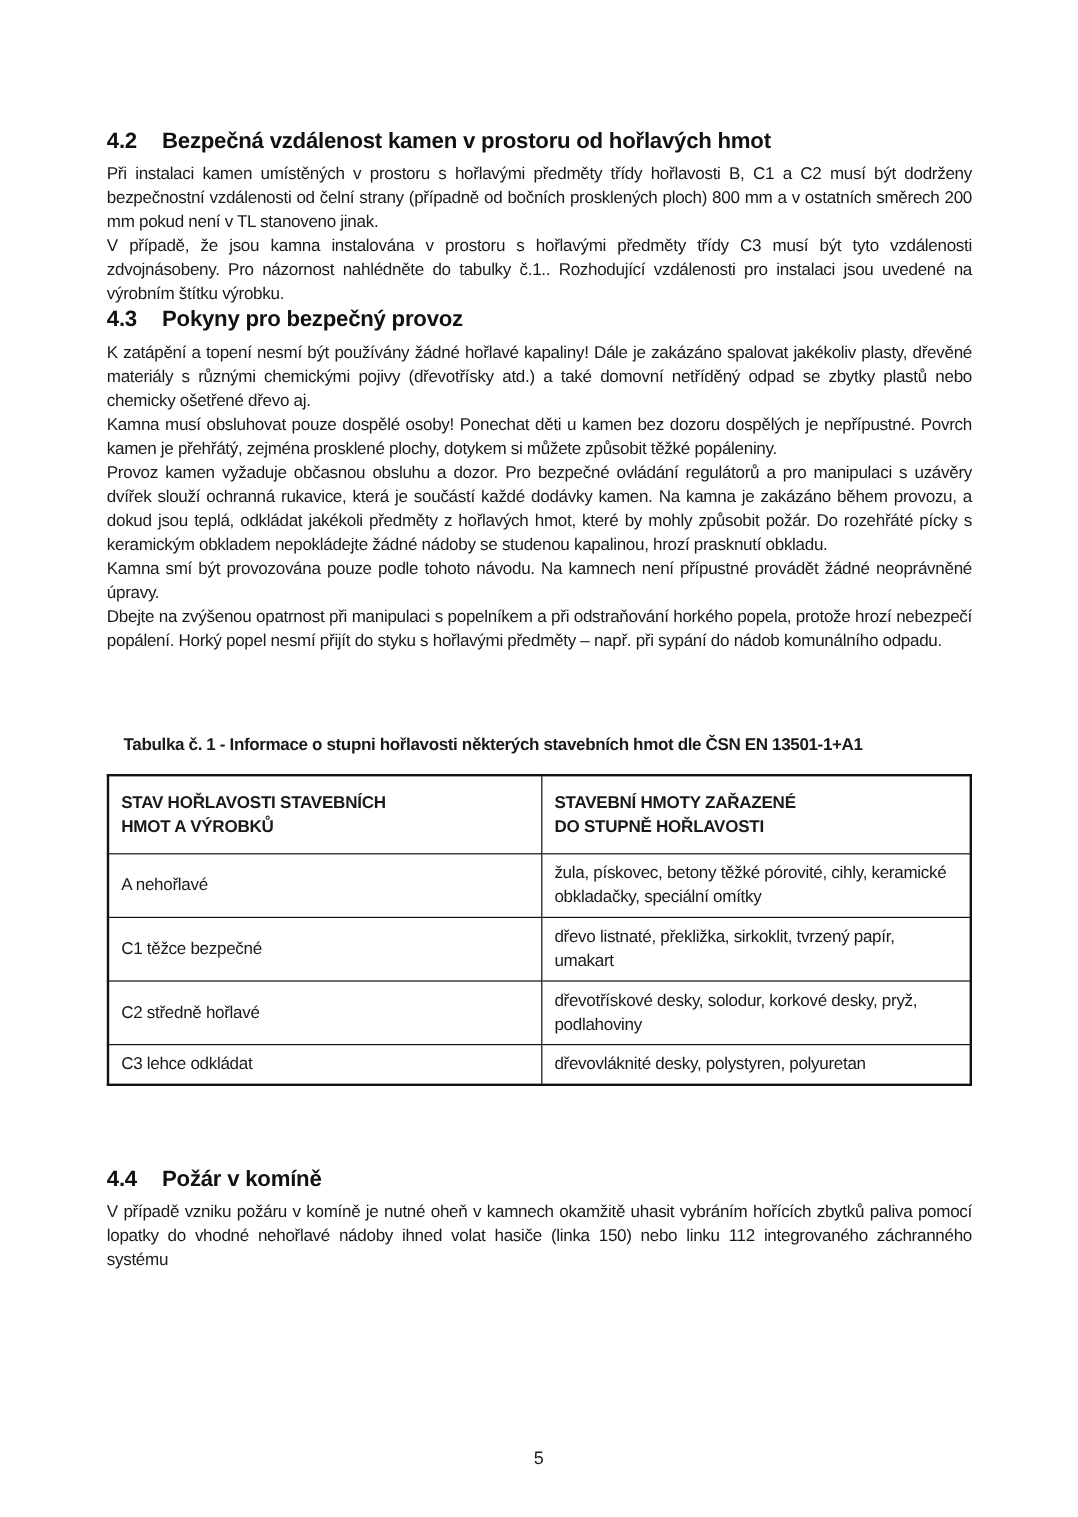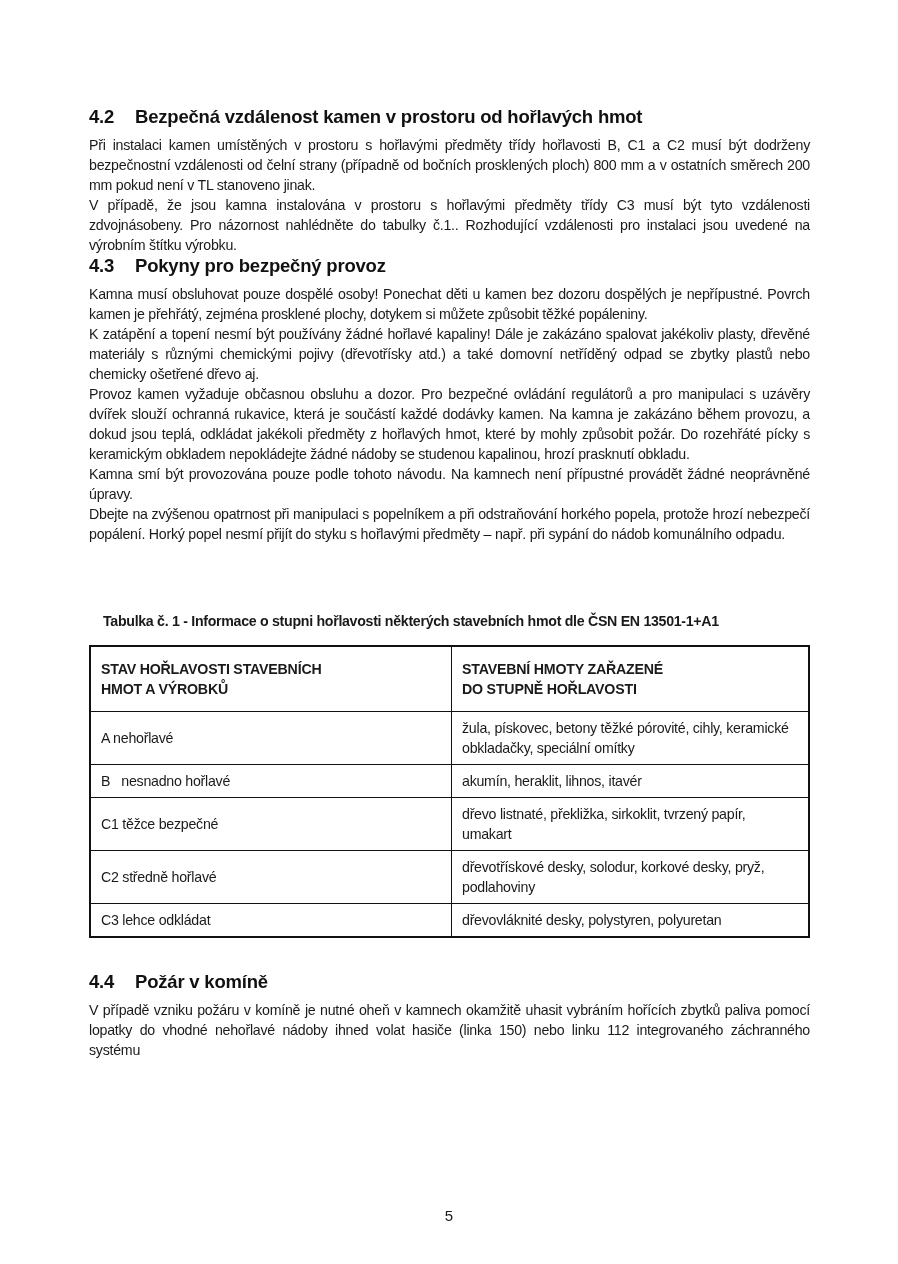--- a/index.html
+++ b/index.html
@@ -49,22 +49,22 @@
 <div class="page">
 
   <section class="sec42" style="width:721px;">
     <h2><span class="num">4.2</span><span>Bezpečná vzdálenost kamen v prostoru od hořlavých hmot</span></h2>
     <p class="para">Při instalaci kamen umístěných v prostoru s hořlavými předměty třídy hořlavosti B, C1 a C2 musí být dodrženy bezpečnostní vzdálenosti od čelní strany (případně od bočních prosklených ploch) 800 mm a v ostatních směrech 200 mm pokud není v TL stanoveno jinak.</p>
     <p class="para">V případě, že jsou kamna instalována v prostoru s hořlavými předměty třídy C3 musí být tyto vzdálenosti zdvojnásobeny. Pro názornost nahlédněte do tabulky č.1.. Rozhodující vzdálenosti pro instalaci jsou uvedené na výrobním štítku výrobku.</p>
   </section>
 
   <section class="sec43" style="width:721px;">
     <h2><span class="num">4.3</span><span>Pokyny pro bezpečný provoz</span></h2>
+    <p class="para">K zatápění a topení nesmí být používány žádné hořlavé kapaliny! Dále je zakázáno spalovat jakékoliv plasty, dřevěné materiály s různými chemickými pojivy (dřevotřísky atd.) a také domovní netříděný odpad se zbytky plastů nebo chemicky ošetřené dřevo aj.</p>
     <p class="para">Kamna musí obsluhovat pouze dospělé osoby! Ponechat děti u kamen bez dozoru dospělých je nepřípustné. Povrch kamen je přehřátý, zejména prosklené plochy,  dotykem si můžete způsobit těžké popáleniny.</p>
-    <p class="para">K zatápění a topení nesmí být používány žádné hořlavé kapaliny! Dále je zakázáno spalovat jakékoliv plasty, dřevěné materiály s různými chemickými pojivy (dřevotřísky atd.) a také domovní netříděný odpad se zbytky plastů nebo chemicky ošetřené dřevo aj.</p>
     <p class="para">Provoz kamen vyžaduje občasnou obsluhu a dozor. Pro bezpečné ovládání regulátorů a pro manipulaci s uzávěry dvířek slouží ochranná rukavice, která je součástí každé dodávky kamen. Na kamna je zakázáno během provozu, a dokud jsou teplá, odkládat jakékoli předměty z hořlavých hmot, které by mohly způsobit požár. Do rozehřáté pícky s keramickým obkladem nepokládejte žádné nádoby se studenou kapalinou, hrozí prasknutí obkladu.</p>
     <p class="para">Kamna smí být provozována pouze podle tohoto návodu. Na kamnech není přípustné provádět žádné neoprávněné úpravy.</p>
     <p class="para">Dbejte na zvýšenou opatrnost při manipulaci s popelníkem a při odstraňování horkého popela, protože hrozí nebezpečí popálení. Horký popel nesmí přijít do styku s hořlavými předměty – např. při sypání do nádob komunálního odpadu.</p>
   </section>
 
   <div class="caption">Tabulka č. 1 - Informace o stupni hořlavosti některých stavebních hmot dle ČSN EN 13501-1+A1</div>
 
   <table class="tab">
     <tbody>
         <tr>
@@ -73,24 +73,20 @@
         <span>HMOT A VÝROBKŮ</span>
       </th>
       <th>
         <span>STAVEBNÍ HMOTY ZAŘAZENÉ</span><br>
         <span>DO STUPNĚ HOŘLAVOSTI</span>
       </th>
     </tr>
     <tr class="r2">
       <td class="c1">A nehořlavé</td>
       <td>žula, pískovec, betony těžké pórovité, cihly, keramické obkladačky, speciální omítky</td>
-    </tr>
-    <tr class="r1">
-      <td class="c1" style="white-space:pre;">B   nesnadno hořlavé</td>
-      <td>akumín, heraklit, lihnos, itavér</td>
     </tr>
     <tr class="r2">
       <td class="c1">C1 těžce bezpečné</td>
       <td>dřevo listnaté, překližka, sirkoklit, tvrzený papír, umakart</td>
     </tr>
     <tr class="r2">
       <td class="c1">C2 středně hořlavé</td>
       <td>dřevotřískové desky, solodur, korkové desky, pryž, podlahoviny</td>
     </tr>
     <tr class="r1">

